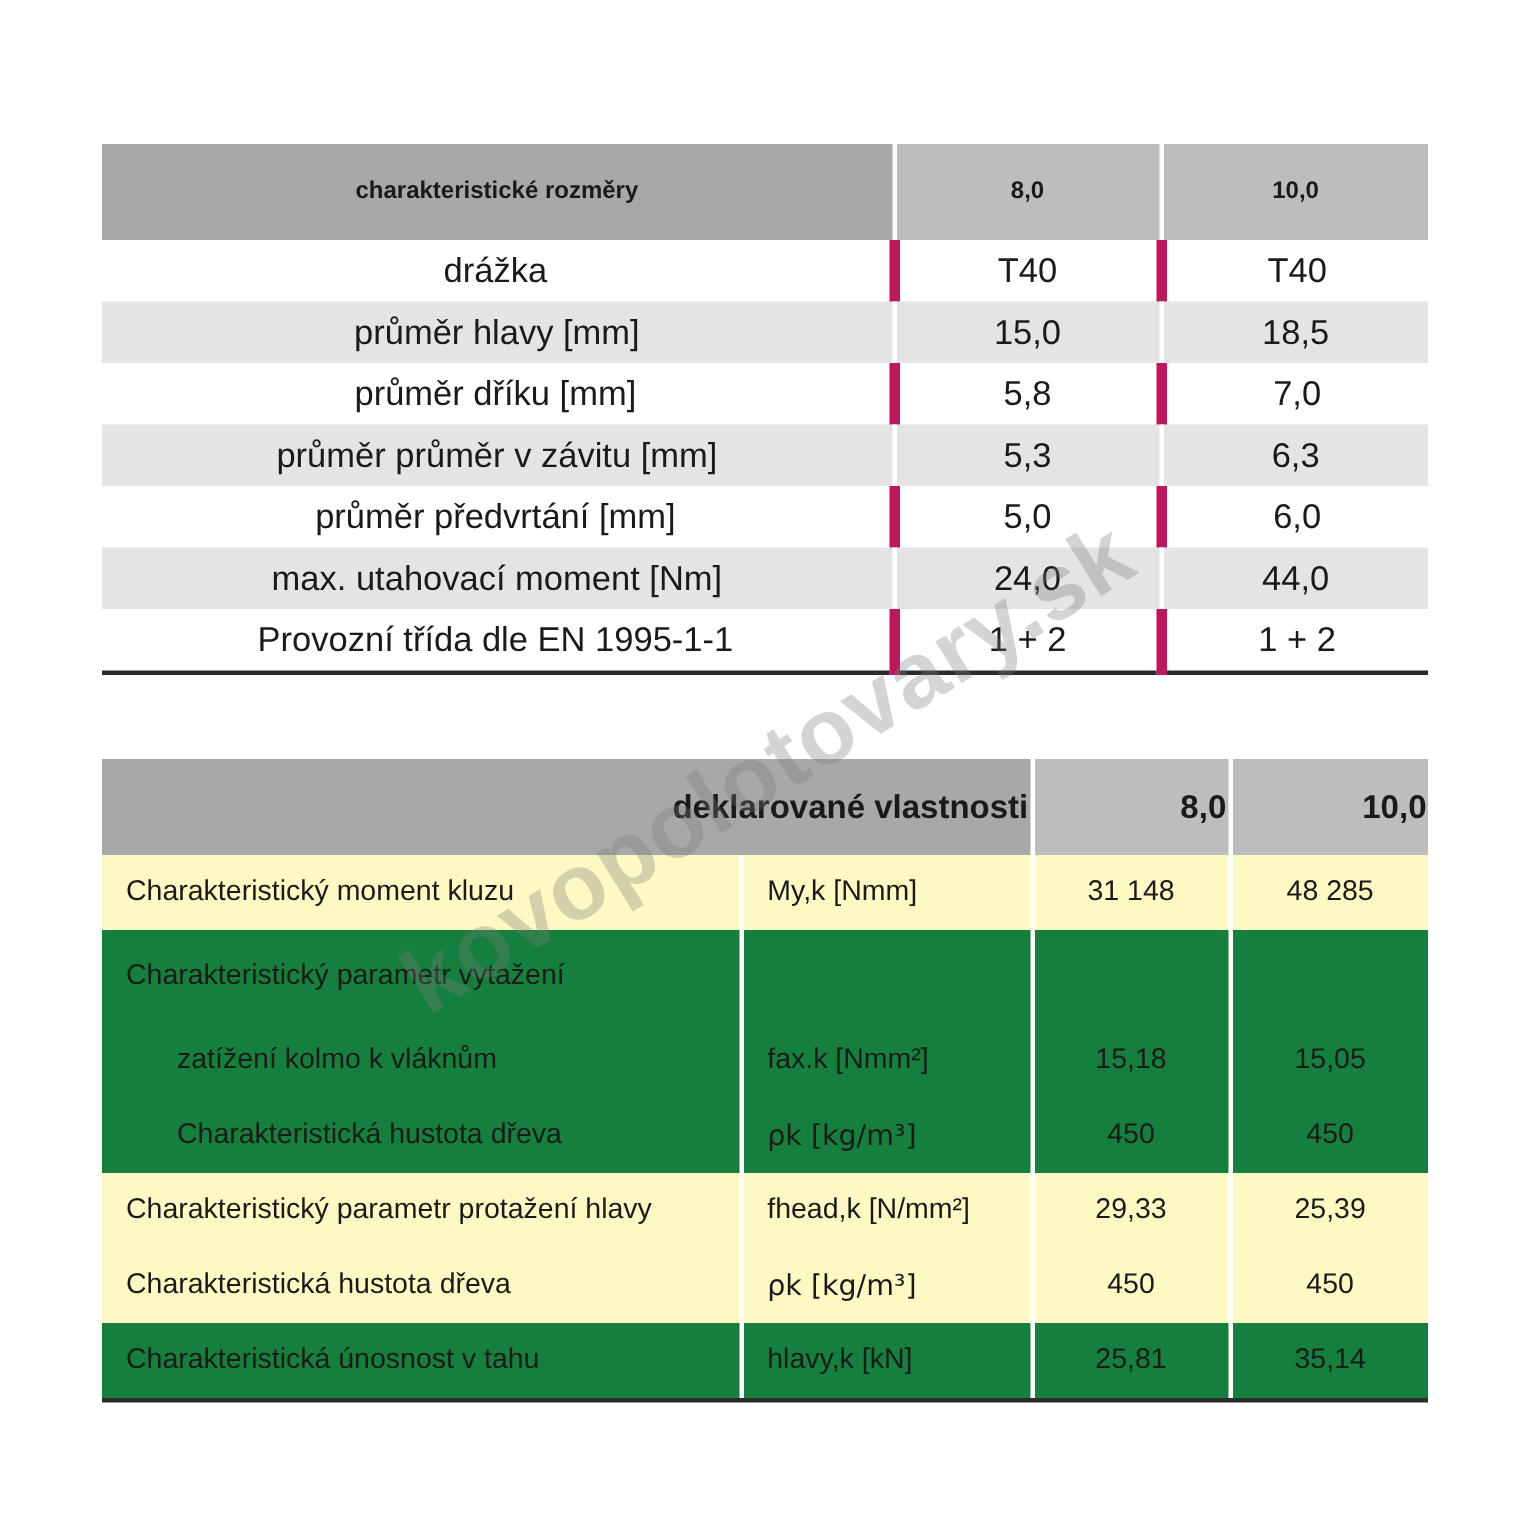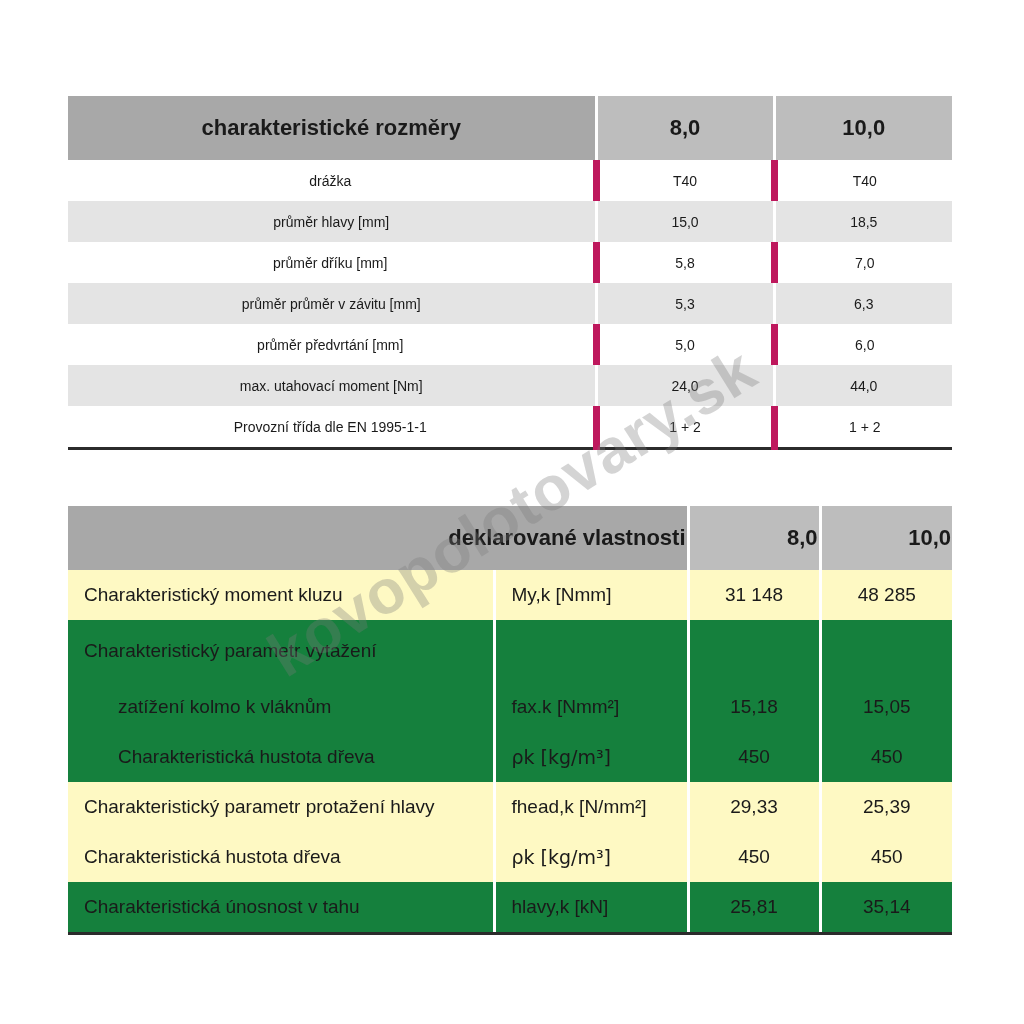--- a/index.html
+++ b/index.html
@@ -48,36 +48,36 @@
   
   #table-dimensions {
     margin-bottom: 56px;
   }
   #table-dimensions col.c-label { width: 528px; }
   #table-dimensions col.c-v1    { width: 178px; }
   #table-dimensions col.c-v2    { width: 178px; }
 
   #table-dimensions thead th {
     height: 62px;
-    font-size: 22px;
+    font-size: 16px;
     font-weight: bold;
     text-align: center;
     vertical-align: middle;
   }
   #table-dimensions thead th.head-title {
     background: #a8a8a8;
   }
   #table-dimensions thead th.head-val {
     background: #bdbdbd;
     border-left: 3px solid #ffffff;
   }
 
   #table-dimensions tbody td {
     height: 39px;
-    font-size: 14px;
+    font-size: 23px;
     text-align: center;
     vertical-align: middle;
   }
   #table-dimensions tbody tr.odd td  { background: #ffffff; }
   #table-dimensions tbody tr.even td { background: #e4e4e4; }
   #table-dimensions tbody td.val {
     border-left: 7px solid #be185d;
   }
   #table-dimensions tbody tr.even td.val { border-left: 3px solid #ffffff; text-align: center; }
   #table-dimensions tbody tr.last td {

